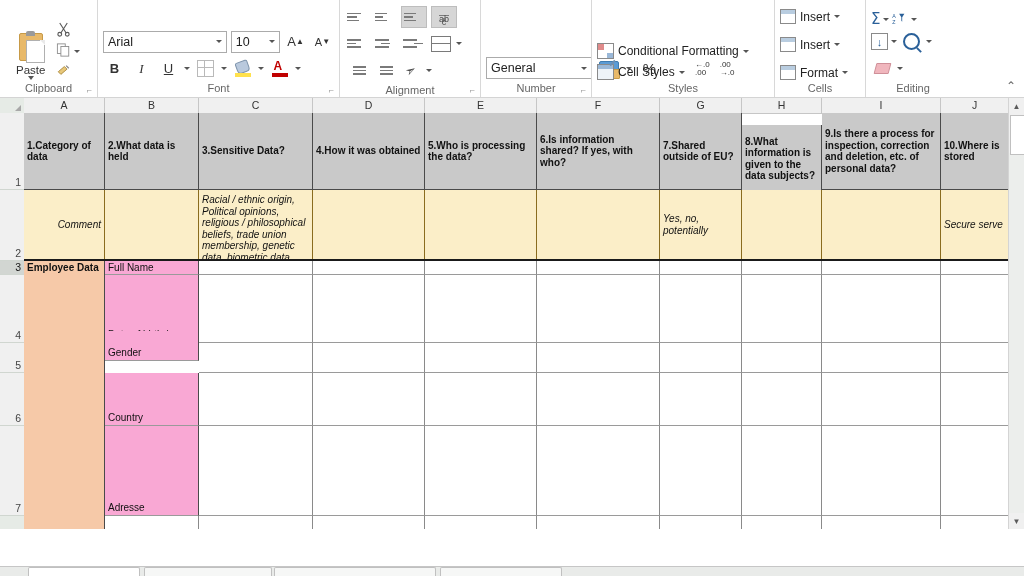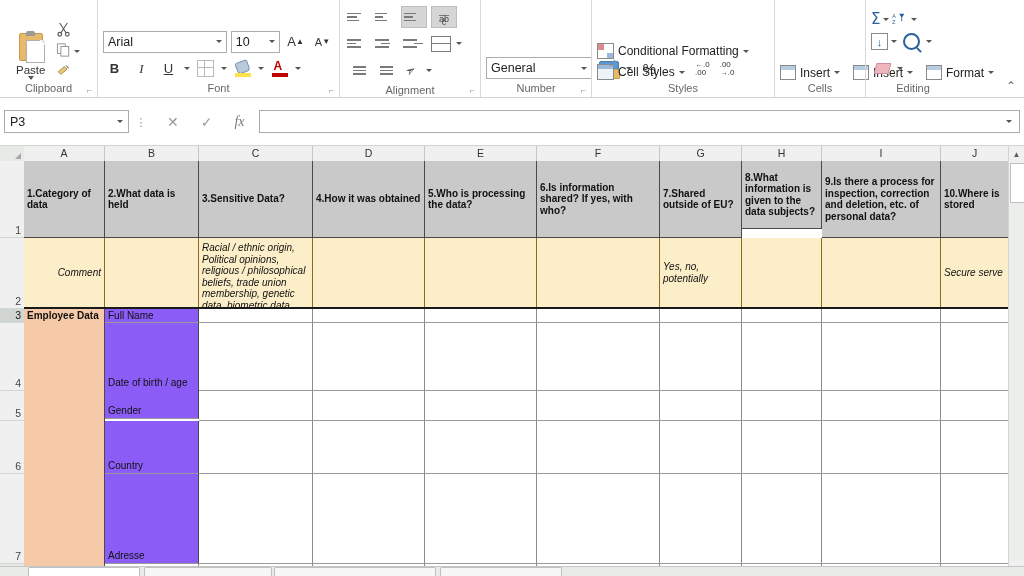--- a/index.html
+++ b/index.html
@@ -87,21 +87,21 @@
   .strow{display:flex;align-items:center;gap:4px;font-size:12px;color:#222;}
   .cf-ico{width:15px;height:14px;background:#fff;border:1px solid #8a8a8a;position:relative;}
   .cf-ico:before{content:"";position:absolute;left:0;top:0;width:6px;height:6px;background:#e08b8b;}
   .cf-ico:after{content:"";position:absolute;right:0;bottom:0;width:6px;height:5px;background:#9ab8d8;}
   .tbl-ico{width:15px;height:14px;background:#eef3f8;border:1px solid #8a8a8a;position:relative;}
   .tbl-ico:before{content:"";position:absolute;left:0;top:0;width:100%;height:4px;background:#9ab8d8;}
   .pen{position:absolute;right:-3px;top:-3px;width:7px;height:2px;background:#6b8fb5;transform:rotate(-45deg);}
 
   
   .g-cells{width:90px;}
-  .cell-rows{display:flex;flex-direction:row;gap:13px;padding-top:3px;}
+  .cell-rows{display:flex;flex-direction:column;gap:13px;padding-top:3px;}
   .cellrow{display:flex;align-items:center;gap:4px;font-size:12px;color:#222;}
   .sq-ico{width:14px;height:13px;border:1px solid #8a8a8a;background:#fff;position:relative;}
   .sq-ico:before{content:"";position:absolute;left:0;top:0;width:100%;height:4px;background:#b9cde0;}
 
   
   .g-editing{width:94px;}
   .ed-rows{display:flex;flex-direction:column;gap:4px;padding-top:3px;}
   .edrow{display:flex;align-items:center;gap:3px;}
   .sigma{font-size:15px;color:#2a6099;font-family:"DejaVu Sans",sans-serif;line-height:14px;}
   .sortico{font-size:11px;color:#2a6099;display:inline-flex;align-items:center;}
@@ -137,21 +137,21 @@
   .cells{position:absolute;left:24px;top:15px;}
   .cell{position:absolute;box-sizing:border-box;font-size:10px;color:#111;overflow:hidden;
         border-right:1px solid #8a8a8a;border-bottom:1px solid #8a8a8a;
         padding:2px 3px;line-height:11.5px;}
   .cell.hdr{background:#c9c9c9;font-weight:bold;font-size:10px;border-right:1px solid #4a4a4a;border-bottom:1px solid #4a4a4a;
             display:flex;align-items:center;}
   .cell.cmt{background:#fbeec8;font-style:italic;border-right:1px solid #8a6c1f;border-bottom:2px solid #1a1a1a;display:flex;align-items:center;}
   .cell.cmt.tall{align-items:flex-start;padding-top:4px;}
   .cell.cmt.right{justify-content:flex-end;text-align:right;}
   .cell.cat{background:#f6c9a8;font-weight:bold;border-right:1px solid #4a4a4a;border-bottom:none;}
-  .cell.lbl{background:#8b5cf6;border-right:1px solid #4a4a4a;border-bottom:1px solid #9a9a9a;display:flex;align-items:flex-end;}
+  .cell.lbl{background:#f9a8d4;border-right:1px solid #4a4a4a;border-bottom:1px solid #9a9a9a;display:flex;align-items:flex-end;}
   .cell.blank{background:#fff;border-right:1px solid #8a8a8a;border-bottom:1px solid #9a9a9a;}
   .topline{position:absolute;background:#1a1a1a;height:2px;}
 
   .vscroll{position:absolute;right:0;top:0;width:15px;height:431px;background:#f0f0f0;border-left:1px solid #d4d4d4;}
   .vs-up,.vs-dn{position:absolute;left:0;width:15px;height:16px;background:#f0f0f0;display:flex;align-items:center;justify-content:center;font-size:8px;color:#5a5a5a;}
   .vs-up{top:0;} .vs-dn{bottom:0;}
   .vs-thumb{position:absolute;left:1px;top:17px;width:13px;height:38px;background:#fff;border:1px solid #c0c0c0;}
   .vs-track{position:absolute;left:0;top:55px;width:15px;bottom:16px;background:#eceeec;}
 
   
@@ -440,36 +440,20 @@
             </div>
           </div>
         </div>
         <div class="rgroup-title">Editing</div>
       </div>
 
     </div>
     <span class="collapse">⌃</span>
   </div>
 
-  <div class="fbar">
-    <div class="namebox">
-      <span>P3</span>
-      <span class="caret-sm"></span>
-    </div>
-    <div class="fb-dots">⋮</div>
-    <div class="fb-btns">
-      <span class="fb-x">✕</span>
-      <span class="fb-ck">✓</span>
-      <span class="fb-fx">fx</span>
-    </div>
-    <div class="fb-input"></div>
-    <div class="fb-expand">
-        <span class="caret-sm"></span>
-      </div>
-  </div>
 
   <div class="gridwrap">
 
     <div class="colhdr"></div>
     <div class="corner"></div>
     <div class="colcell" style="left:24px;width:81px">A</div>
     <div class="colcell" style="left:105px;width:94px">B</div>
     <div class="colcell" style="left:199px;width:114px">C</div>
     <div class="colcell" style="left:313px;width:112px">D</div>
     <div class="colcell" style="left:425px;width:112px">E</div>
@@ -504,21 +488,21 @@
 
     <div class="cells">
 
       <div class="cell hdr" style="left:0;top:0;width:81px;height:77px">1.Category of data</div>
       <div class="cell hdr" style="left:81px;top:0;width:94px;height:77px">2.What data is held</div>
       <div class="cell hdr" style="left:175px;top:0;width:114px;height:77px">3.Sensitive Data?</div>
       <div class="cell hdr" style="left:289px;top:0;width:112px;height:77px">4.How it was obtained</div>
       <div class="cell hdr" style="left:401px;top:0;width:112px;height:77px">5.Who is processing the data?</div>
       <div class="cell hdr" style="left:513px;top:0;width:123px;height:77px">6.Is information shared? If yes, with who?</div>
       <div class="cell hdr" style="left:636px;top:0;width:82px;height:77px">7.Shared outside of EU?</div>
-      <div class="cell hdr" style="left:718px;top:0;width:80px;height:68px">8.What information is given to the data subjects?</div>
+      <div class="cell hdr" style="left:718px;top:12px;width:80px;height:68px">8.What information is given to the data subjects?</div>
       <div class="cell hdr" style="left:798px;top:0;width:119px;height:77px">9.Is there a process for inspection, correction and deletion, etc. of personal data?</div>
       <div class="cell hdr" style="left:917px;top:0;width:68px;height:77px">10.Where is stored</div>
 
       <div class="cell cmt right" style="left:0;top:77px;width:81px;height:71px">Comment</div>
       <div class="cell cmt" style="left:81px;top:77px;width:94px;height:71px"></div>
       <div class="cell cmt tall" style="left:175px;top:77px;width:114px;height:71px">Racial / ethnic origin, Political opinions, religious / philosophical beliefs, trade union membership, genetic data, biometric data, health</div>
       <div class="cell cmt" style="left:289px;top:77px;width:112px;height:71px"></div>
       <div class="cell cmt" style="left:401px;top:77px;width:112px;height:71px"></div>
       <div class="cell cmt" style="left:513px;top:77px;width:123px;height:71px"></div>
       <div class="cell cmt" style="left:636px;top:77px;width:82px;height:71px">Yes, no, potentially</div>
@@ -541,21 +525,21 @@
       <div class="cell lbl" style="left:81px;top:162px;width:94px;height:68px">Date of birth / age</div>
       <div class="cell blank" style="left:175px;top:162px;width:114px;height:68px"></div>
       <div class="cell blank" style="left:289px;top:162px;width:112px;height:68px"></div>
       <div class="cell blank" style="left:401px;top:162px;width:112px;height:68px"></div>
       <div class="cell blank" style="left:513px;top:162px;width:123px;height:68px"></div>
       <div class="cell blank" style="left:636px;top:162px;width:82px;height:68px"></div>
       <div class="cell blank" style="left:718px;top:162px;width:80px;height:68px"></div>
       <div class="cell blank" style="left:798px;top:162px;width:119px;height:68px"></div>
       <div class="cell blank" style="left:917px;top:162px;width:68px;height:68px"></div>
 
-      <div class="cell lbl" style="left:81px;top:228px;width:94px;height:30px">Gender</div>
+      <div class="cell lbl" style="left:81px;top:218px;width:94px;height:30px">Gender</div>
       <div class="cell blank" style="left:175px;top:230px;width:114px;height:30px"></div>
       <div class="cell blank" style="left:289px;top:230px;width:112px;height:30px"></div>
       <div class="cell blank" style="left:401px;top:230px;width:112px;height:30px"></div>
       <div class="cell blank" style="left:513px;top:230px;width:123px;height:30px"></div>
       <div class="cell blank" style="left:636px;top:230px;width:82px;height:30px"></div>
       <div class="cell blank" style="left:718px;top:230px;width:80px;height:30px"></div>
       <div class="cell blank" style="left:798px;top:230px;width:119px;height:30px"></div>
       <div class="cell blank" style="left:917px;top:230px;width:68px;height:30px"></div>
 
       <div class="cell lbl" style="left:81px;top:260px;width:94px;height:53px">Country</div>

